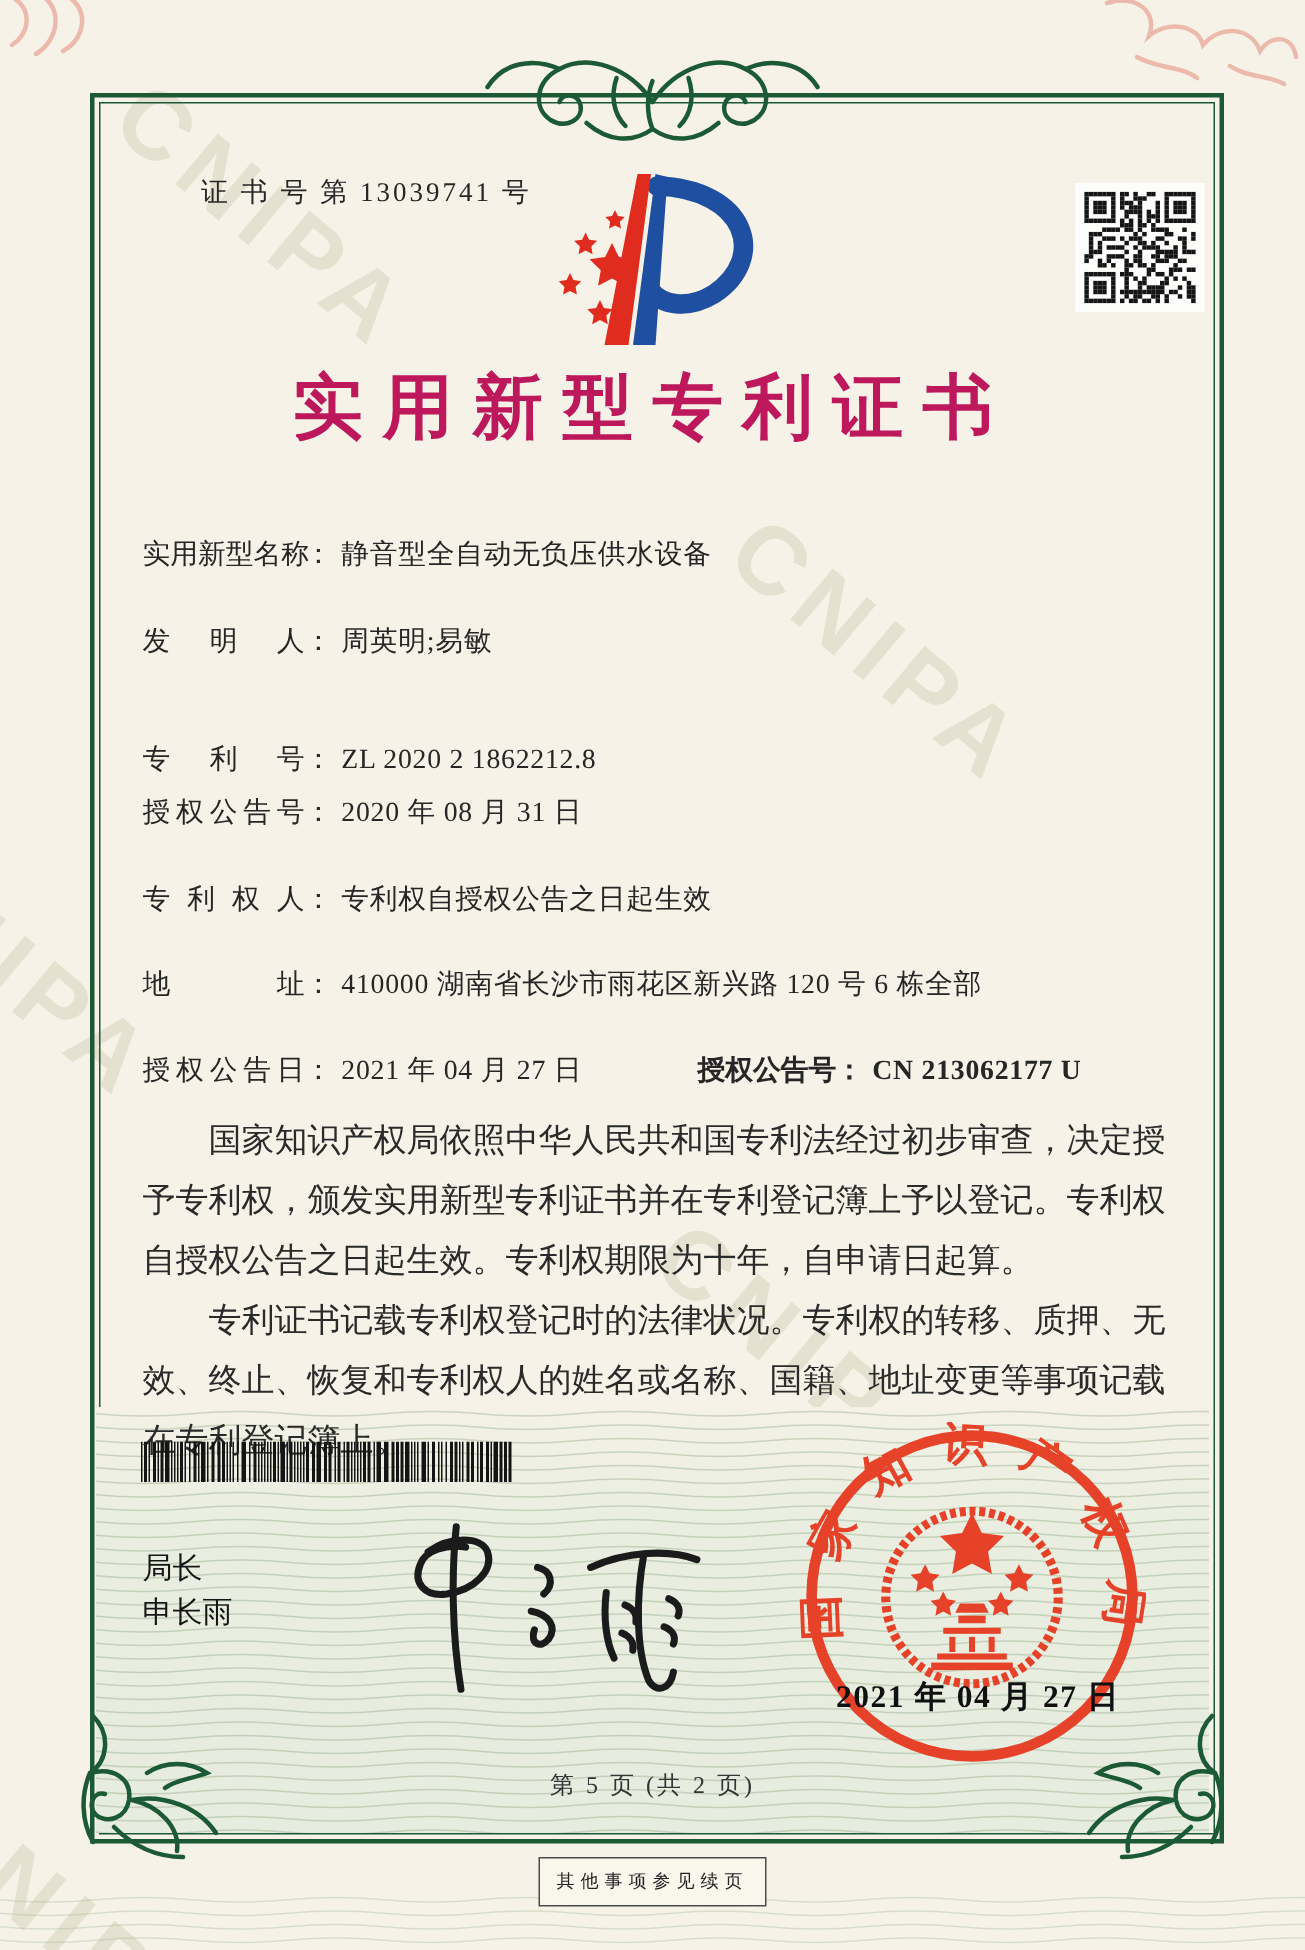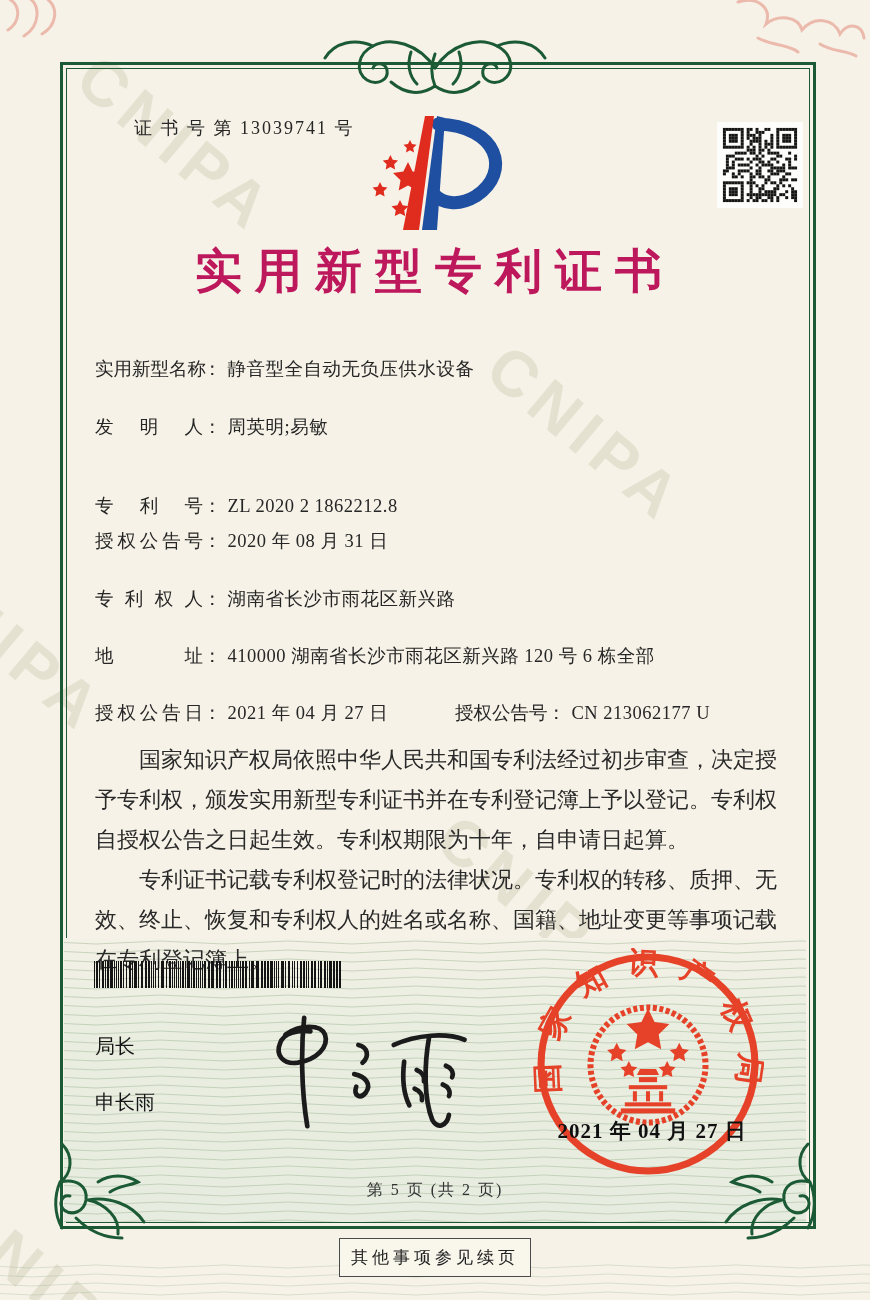--- a/index.html
+++ b/index.html
@@ -23,40 +23,40 @@
   .cert-no{position:absolute;left:94px;top:116px;font-size:18px;letter-spacing:2px;margin-left:40px;}
   .logo{position:absolute;left:340px;top:110px;width:190px;height:124px;}
   .qr{position:absolute;left:717px;top:122px;width:86px;height:86px;background:#fdfdfb;}
   .title{position:absolute;left:0;top:240px;width:870px;text-align:center;
          font-size:47px;font-weight:bold;letter-spacing:13px;color:#be185d;}
   
   .field{position:absolute;left:95px;font-size:18.5px;white-space:nowrap;}
   .flabel{display:inline-block;width:108px;text-align:justify;text-align-last:justify;vertical-align:top;}
   .fcolon{display:inline-block;margin:0 6px 0 0;}
   .fvalue{letter-spacing:.5px;}
-  .field2{position:absolute;left:455px;font-size:18.5px;white-space:nowrap;}
+  .field2{position:absolute;left:465px;font-size:18.5px;white-space:nowrap;font-weight:bold;}
   .field2 .flabel{width:92px;}
   
   .paras{position:absolute;left:95px;top:740px;width:682px;font-size:22px;
          line-height:40px;text-align:justify;color:#2a2a2a;}
   .paras p{margin:0;text-indent:2em;}
   
   .barcode{position:absolute;left:94px;top:961px;width:250px;height:27px;}
   .commissioner{position:absolute;left:95px;top:1036px;font-family:"Liberation Sans","DejaVu Sans",sans-serif;
                 font-size:20px;color:#161616;line-height:1;}
-  .commissioner .name{margin-top:36px;}
+  .commissioner .name{margin-top:9px;}
   .signature{position:absolute;left:225px;top:1012px;width:250px;height:118px;}
   .seal{position:absolute;left:532px;top:948px;width:232px;height:232px;opacity:.96;}
   .seal-date{position:absolute;left:552px;top:1117px;width:200px;text-align:center;
              font-size:21px;letter-spacing:1px;color:#101010;font-weight:bold;}
   .page-footer{position:absolute;left:60px;top:1180px;width:750px;text-align:center;
                font-size:16px;letter-spacing:2px;color:#333;}
   .cont-note{position:absolute;left:0;top:1238px;width:870px;text-align:center;}
   .cont-note span{display:inline-block;border:1px solid #4a4a4a;background:#f9f6ec;
-                  padding:7px 11px;font-size:17px;letter-spacing:4px;color:#222;}
+                  padding:7px 11px;font-size:12px;letter-spacing:4px;color:#222;}
   .ornament-top{position:absolute;left:315px;top:24px;width:240px;height:80px;}
   .corner-fl{position:absolute;width:120px;height:120px;}
   .corner-fl.left{left:48px;top:1138px;}
   .corner-fl.right{left:702px;top:1138px;transform:scaleX(-1);}
   .red-mark{position:absolute;opacity:.35;}
   .red-mark.tl{left:2px;top:-4px;width:70px;height:56px;}
   .red-mark.tr{left:728px;top:-6px;width:140px;height:70px;}
 </style>
 </head>
 <body>
@@ -484,21 +484,21 @@
   <div class="field" style="top:356px">
     <span class="flabel">实用新型名称</span><span class="fcolon">：</span><span class="fvalue">静音型全自动无负压供水设备</span>
   </div>
   <div class="field" style="top:493px">
     <span class="flabel">专利号</span><span class="fcolon">：</span><span class="fvalue">ZL 2020 2 1862212.8</span>
   </div>
   <div class="field" style="top:528px">
     <span class="flabel">授权公告号</span><span class="fcolon">：</span><span class="fvalue">2020 年 08 月 31 日</span>
   </div>
   <div class="field" style="top:586px">
-    <span class="flabel">专利权人</span><span class="fcolon">：</span><span class="fvalue">湖南省长沙市雨花区新兴路</span>
+    <span class="flabel">专利权人</span><span class="fcolon">：</span><span class="fvalue">专利权自授权公告之日起生效</span>
   </div>
   <div class="field" style="top:643px">
     <span class="flabel">地址</span><span class="fcolon">：</span><span class="fvalue">410000 湖南省长沙市雨花区新兴路 120 号 6 栋全部</span>
   </div>
   <div class="field" style="top:700px">
     <span class="flabel">授权公告日</span><span class="fcolon">：</span><span class="fvalue">2021 年 04 月 27 日</span>
   </div>
   <div class="field2" style="top:700px">
     <span class="flabel">授权公告号</span><span class="fcolon">：</span><span class="fvalue">CN 213062177 U</span>
   </div>

